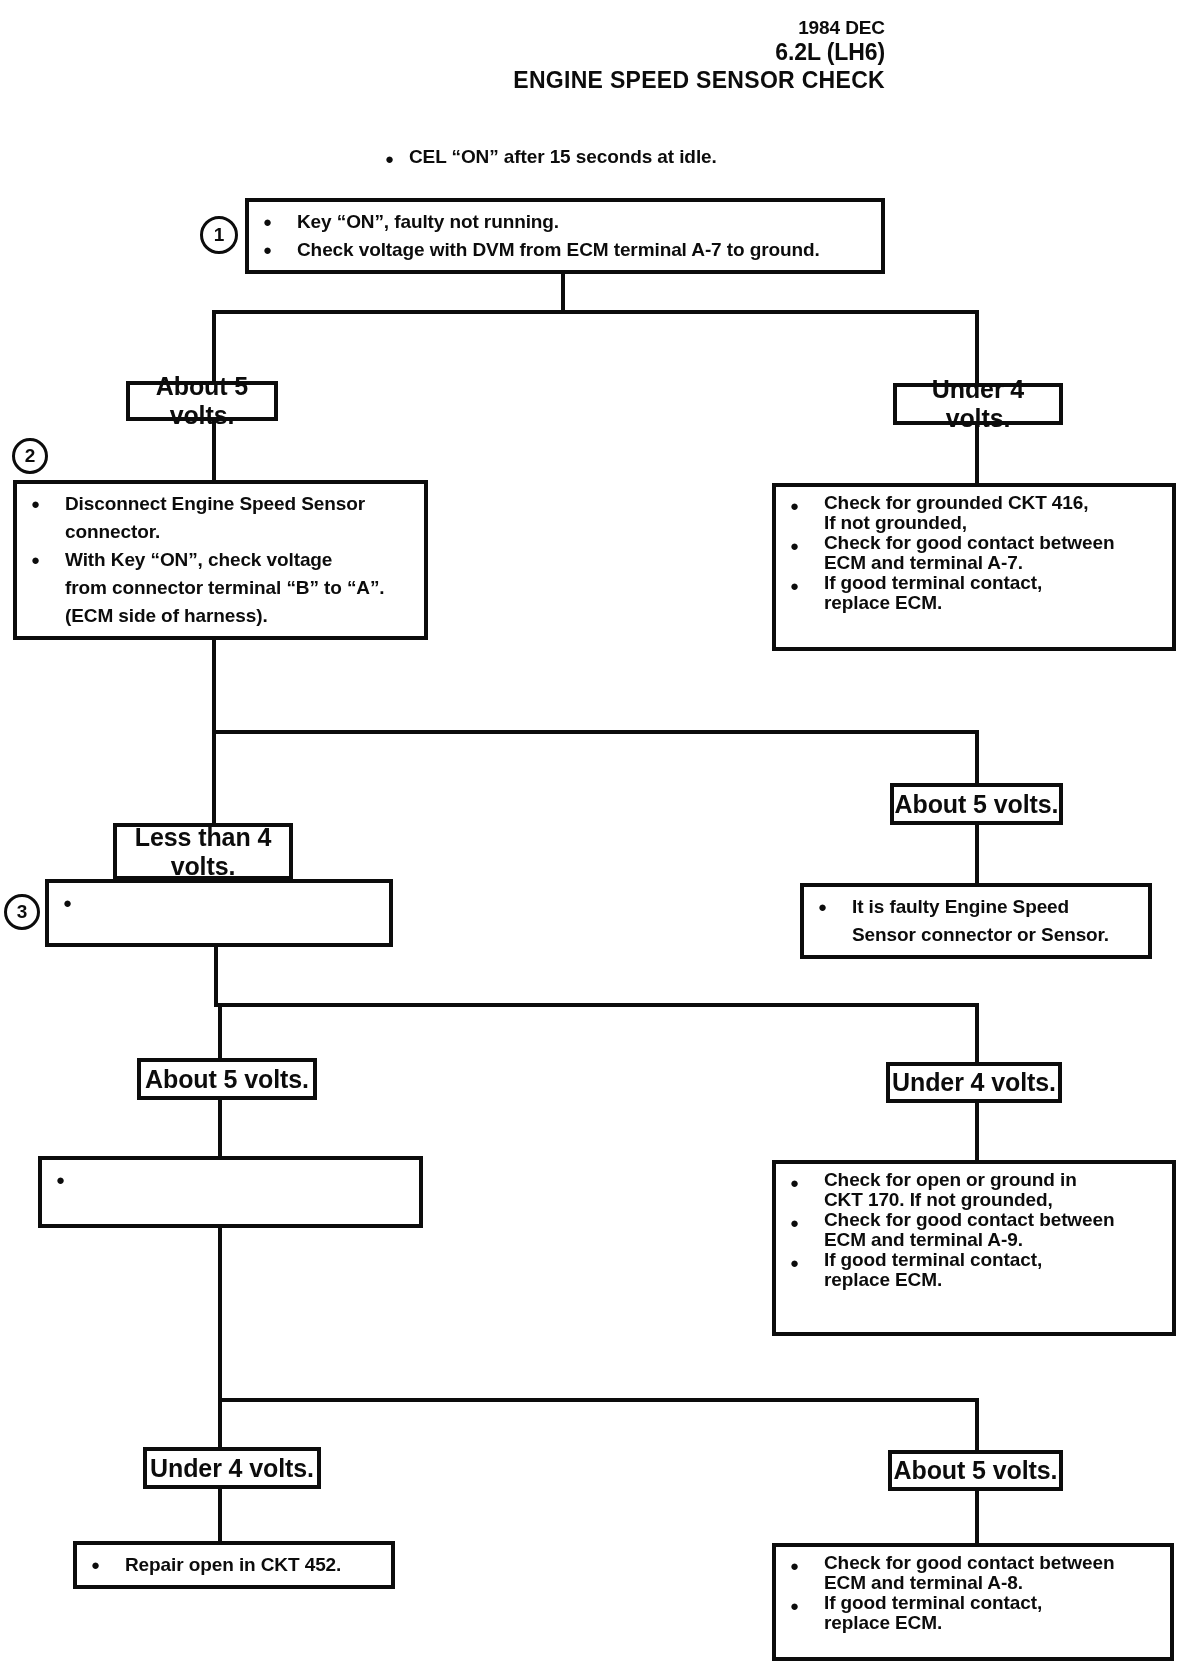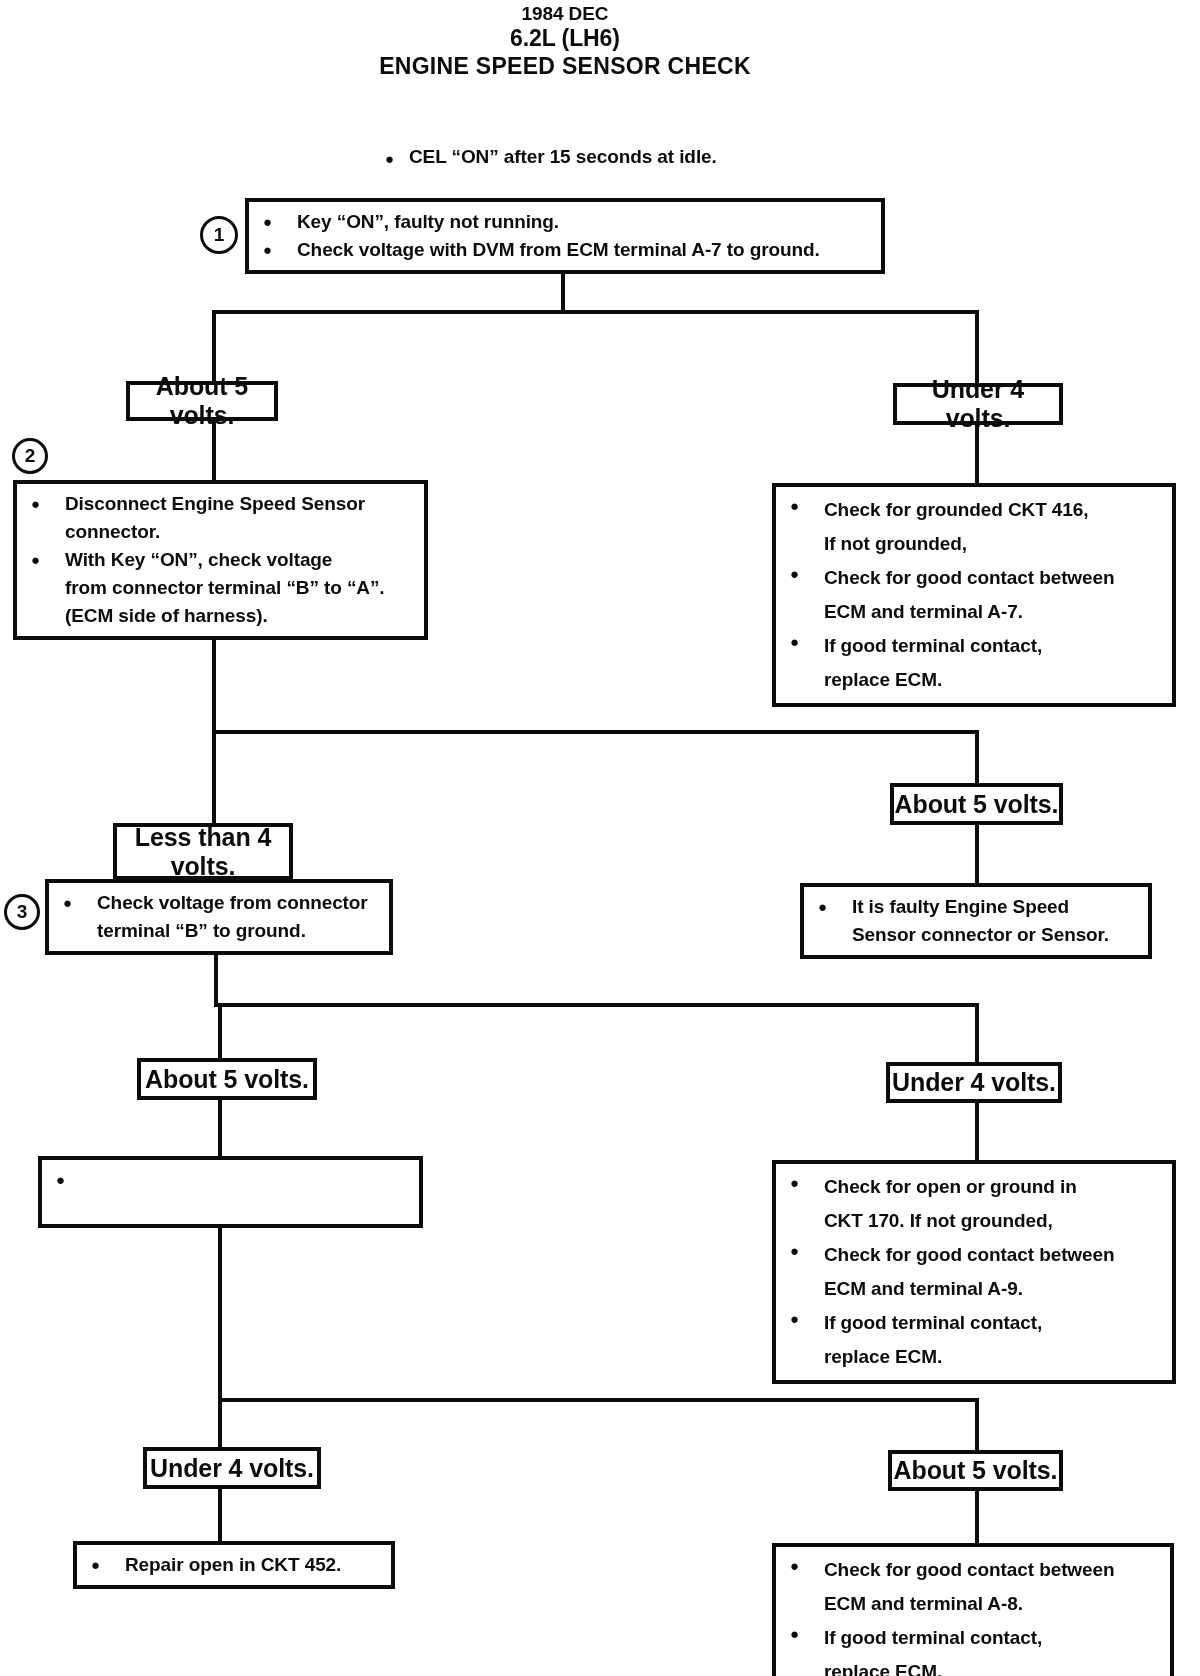--- a/index.html
+++ b/index.html
@@ -2,34 +2,34 @@
 <html><head>
 <meta charset="utf-8">
 <style>
   html,body{margin:0;padding:0;background:#fff;}
   #page{
     position:relative;width:1200px;height:1676px;background:#fff;
     font-family:"Liberation Sans","DejaVu Sans",sans-serif;
     font-weight:700;color:#0c0c0c;overflow:hidden;letter-spacing:-0.1px;
   }
   .line{position:absolute;background:#0c0c0c;z-index:1;}
-  .title{position:absolute;left:245px;top:2px;width:640px;text-align:center;z-index:2;}
+  .title{position:absolute;left:245px;top:16px;width:640px;text-align:right;z-index:2;}
   .title .t1{font-size:19px;line-height:23px;}
   .title .t2{font-size:23px;line-height:27px;}
   .title .t3{font-size:23px;line-height:28px;letter-spacing:0.3px;}
   .intro{position:absolute;left:383px;top:146px;display:flex;gap:15px;align-items:flex-start;z-index:2;font-size:19px;}
   .flow-box{
     position:absolute;background:#fff;border:4px solid #0c0c0c;z-index:2;
     padding:6px 12px;box-sizing:border-box;font-size:19px;
   }
   .bullet-row{display:flex;align-items:flex-start;}
   .bullet-dot{flex:0 0 34px;font-size:15px;line-height:28px;padding-left:2px;}
   .intro .bullet-dot{flex:0 0 auto;line-height:25px;}
   .bullet-text{white-space:pre-line;line-height:28px;}
-  .flow-box.tight .bullet-text{line-height:34px;}
+  .flow-box.tight .bullet-text{line-height:20px;}
   .flow-box.tight .bullet-dot{line-height:26px;}
   .decision{
     position:absolute;background:#fff;border:4px solid #0c0c0c;z-index:2;
     display:flex;align-items:center;justify-content:center;
     font-size:25px;box-sizing:border-box;text-align:center;
   }
   .step-circle{
     position:absolute;border:3px solid #0c0c0c;border-radius:50%;z-index:2;
     display:flex;align-items:center;justify-content:center;
     font-size:19px;background:#fff;box-sizing:border-box;
@@ -116,22 +116,20 @@
 replace ECM.</span>
     </div>
   </div>
 
   <div class="decision" style="left:113px;top:823px;width:180px;height:57px;">Less than 4 volts.</div>
   <div class="decision" style="left:890px;top:783px;width:173px;height:42px;">About 5 volts.</div>
 
   <div class="flow-box" style="left:45px;top:879px;width:348px;min-height:68px;">
     <div class="bullet-row">
       <span class="bullet-dot">●</span>
-      <span class="bullet-text">Check voltage from connector
-terminal “B” to ground.</span>
     </div>
   </div>
 
   <div class="flow-box" style="left:800px;top:883px;width:352px;min-height:72px;">
     <div class="bullet-row">
       <span class="bullet-dot">●</span>
       <span class="bullet-text">It is faulty Engine Speed
 Sensor connector or Sensor.</span>
     </div>
   </div>

